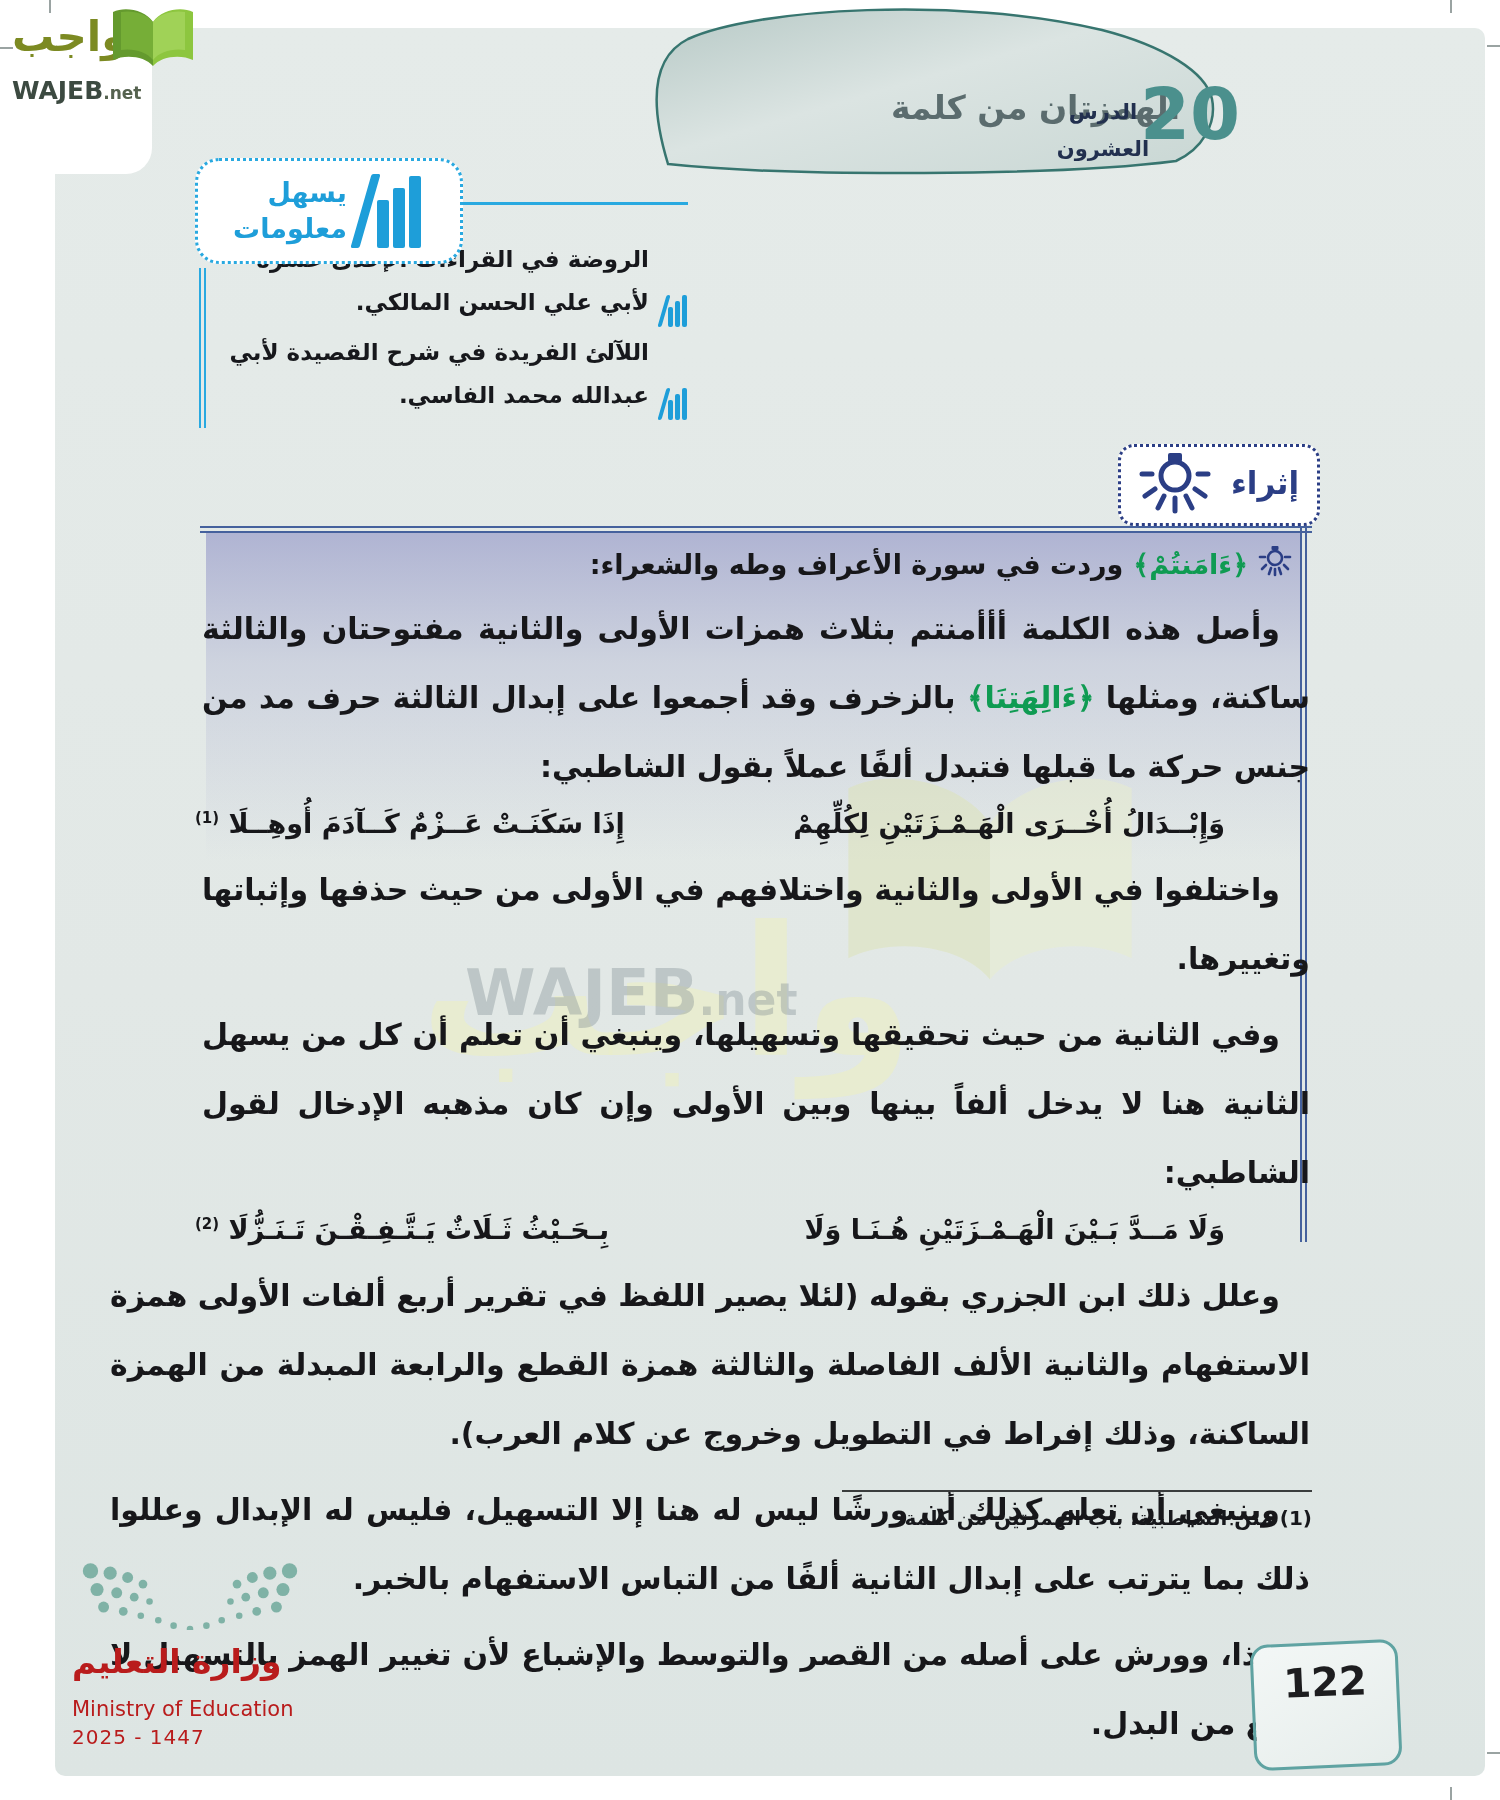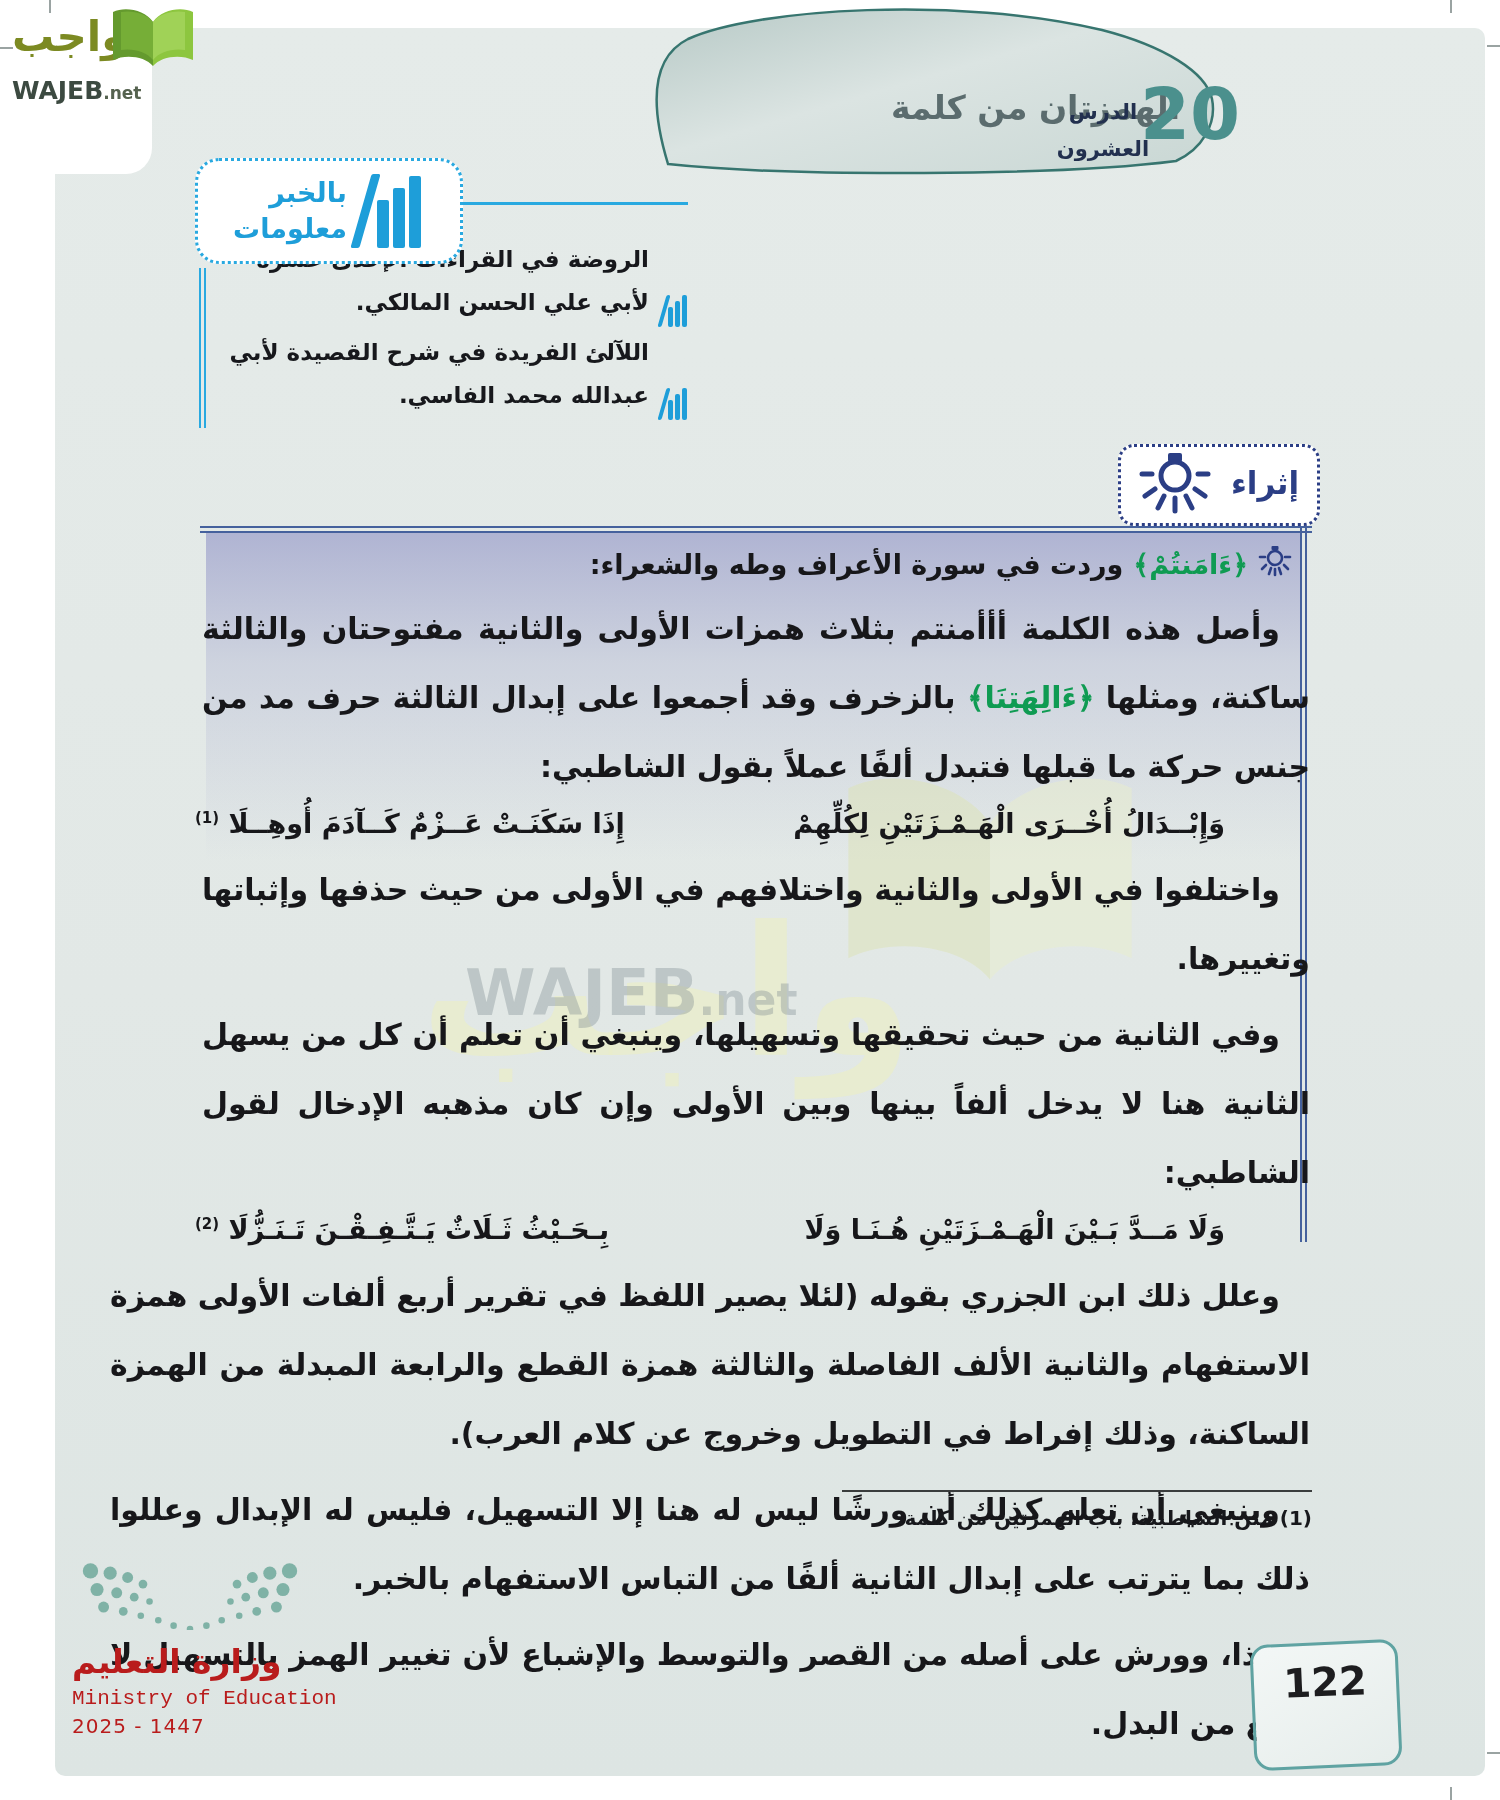--- a/index.html
+++ b/index.html
@@ -85,21 +85,21 @@
 
   
   .fn-line{left:842px;top:1490px;width:470px;height:2px;background:#3a3d3d;z-index:2;}
   .footnotes{left:742px;top:1498px;width:570px;z-index:2;font-size:20px;font-weight:bold;
              color:#17181c;text-align:right;line-height:2.0;}
   .footnotes p{margin:0;}
 
   
   .ministry{left:72px;top:1560px;width:280px;z-index:2;color:#b91c1c;}
   .ministry .ar{font-size:33px;font-weight:bold;margin-top:8px;letter-spacing:2px;}
-  .ministry .en{font-size:21px;margin-top:6px;font-family:Liberation Mono, monospace;}
+  .ministry .en{font-size:21px;margin-top:16px;}
   .ministry .yr{font-size:20px;margin-top:4px;letter-spacing:1px;}
 
   
   .pagenum{left:1252px;top:1642px;width:142px;height:120px;border:3.5px solid #5fa3a2;
            border-radius:18px;background:linear-gradient(150deg,#f3f7f6,#e6edeb);
            transform:rotate(-2.5deg);z-index:3;text-align:center;}
   .pagenum span{display:inline-block;margin-top:14px;font-size:40px;font-weight:bold;color:#1d1d1f;}
 </style>
 </head>
 <body>
@@ -147,21 +147,21 @@
   <div class="abs lesson-number">20</div>
 
   <div class="abs sources-box" dir="rtl">
     <span class="bars-icon bars-big" dir="ltr">
       <span class="slash"></span>
         <span class="bar b1"></span>
         <span class="bar b2"></span>
         <span class="bar b3"></span>
     </span>
     <div class="sources-title">
-      <div>بالخبر</div>
+      <div>يسهل</div>
       <div>معلومات</div>
     </div>
   </div>
   <div class="abs sources-line"></div>
   <div class="abs sources-vline"></div>
   <ul class="abs sources-list" dir="rtl">
     <li>
       <span class="bars-icon bars-mini" dir="ltr">
         <span class="slash"></span>
           <span class="bar b1"></span>

